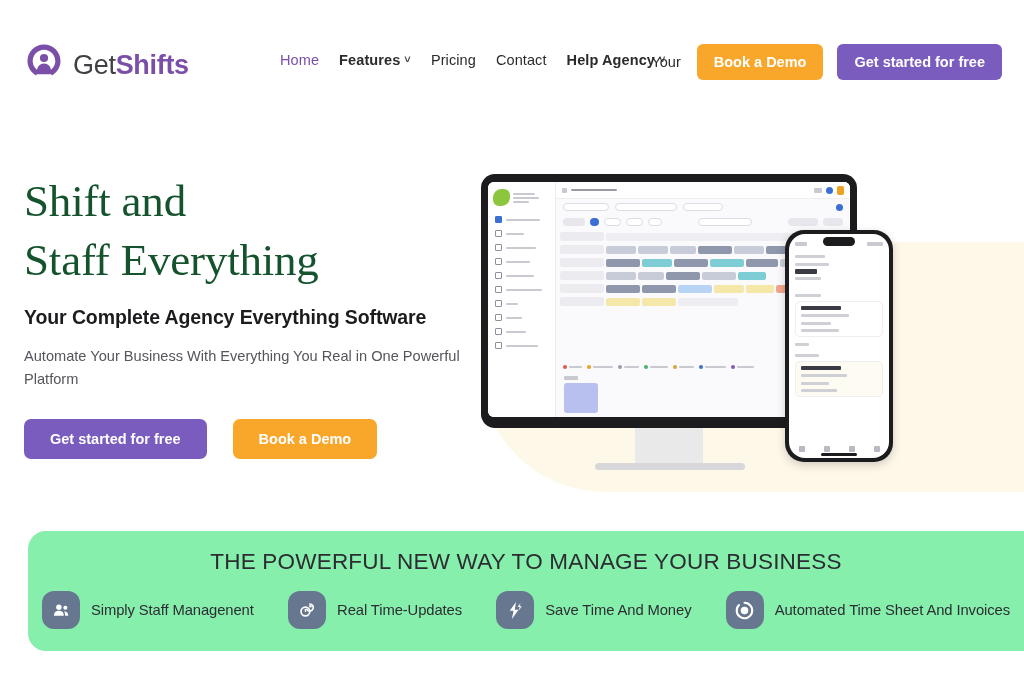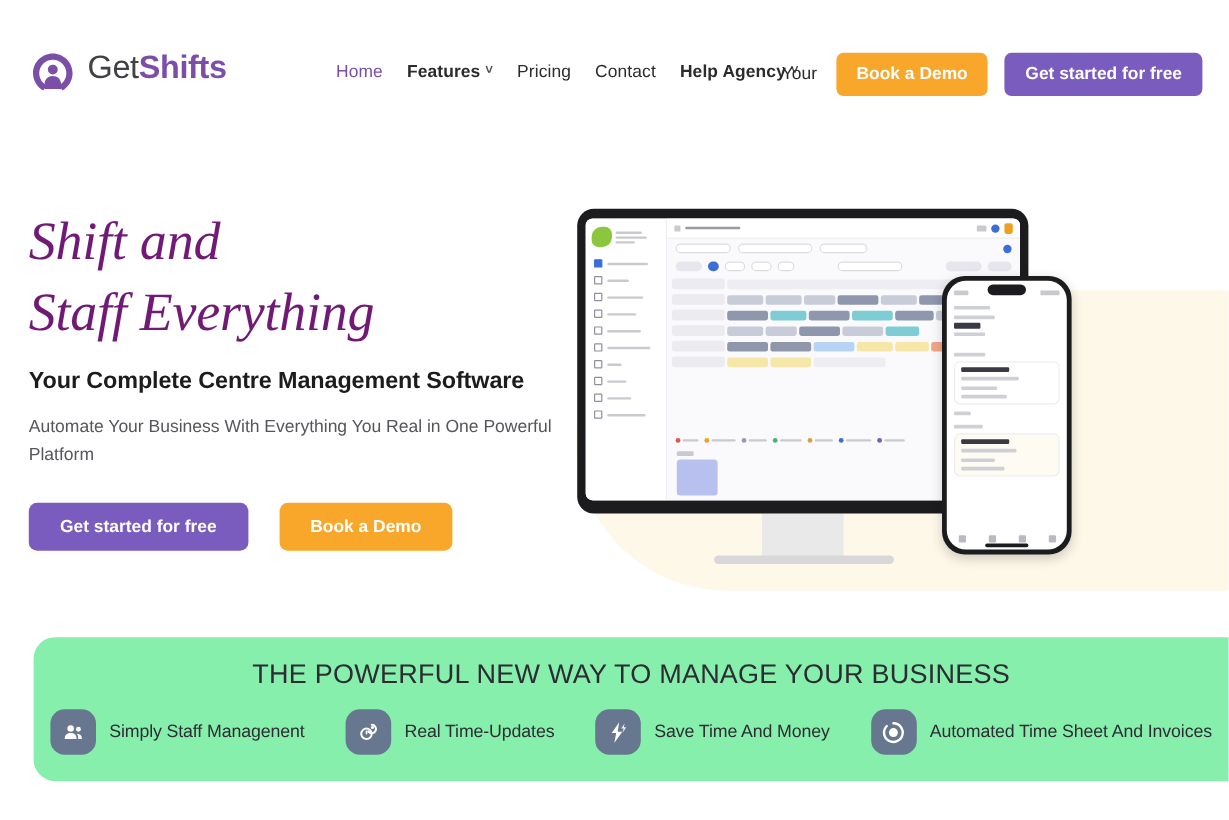--- a/index.html
+++ b/index.html
@@ -11,21 +11,21 @@
   }
   #page { position: relative; width: 1024px; height: 683px; background:#fff; overflow:hidden; }
 
   
   .header {
     position: absolute; top: 0; left: 0; width: 1024px; height: 112px;
     background: #ffffff; z-index: 40;
   }
   .logo-wrap {
     position: absolute; left: 24px; top: 41px;
-    display: flex; align-items: flex-start; gap: 9px;
+    display: flex; align-items: flex-end; gap: 9px;
   }
   .logo-mark { width: 40px; height: 40px; display:block; }
   .logo-text { font-size: 27px; letter-spacing: -0.3px; white-space: nowrap; }
   .logo-get { color: #414045; font-weight: 400; }
   .logo-shifts { color: #7B4FA8; font-weight: 700; }
 
   .nav {
     position: absolute; left: 280px; top: 52px;
     display: flex; align-items: center; gap: 20px;
   }
@@ -48,23 +48,22 @@
     white-space: nowrap;
   }
   .btn-orange { background: #F8A72A; }
   .btn-purple { background: #7A5BBE; }
   .header-actions .btn { font-size: 14.5px; padding: 10px 17px; }
 
   
   .hero-left { position: absolute; left: 24px; top: 172px; width: 470px; }
   .hero-title {
     font-family: "Liberation Serif", serif;
-    font-size: 45px; line-height: 59px; color: #701a75; font-weight: 400;
+    font-size: 45px; line-height: 59px; color: #14532d; font-weight: 400;
     letter-spacing: -0.2px;
-    font-style: italic;
   }
   .hero-sub {
     margin-top: 16px; font-size: 19.5px; font-weight: 700; color: #1c1c1f;
     letter-spacing: -0.1px;
   }
   .hero-desc {
     margin-top: 16px; font-size: 14.6px; line-height: 23px; color: #55555b;
     max-width: 452px;
   }
   .hero-ctas { margin-top: 28px; display: flex; align-items: center; gap: 26px; }
@@ -202,21 +201,21 @@
       <button class="btn btn-orange">Book a Demo</button>
       <button class="btn btn-purple">Get started for free</button>
     </div>
   </div>
 
   <div class="hero-left">
     <h1 class="hero-title">
       <span>Shift and</span><br>
       <span>Staff Everything</span>
     </h1>
-    <div class="hero-sub">Your Complete Centre Management Software</div>
+    <div class="hero-sub">Your Complete Agency Everything Software</div>
     <div class="hero-desc">Automate Your Business With Everything You Real in One Powerful Platform</div>
     <div class="hero-ctas">
       <button class="btn btn-purple wide">Get started for free</button>
       <button class="btn btn-orange narrow">Book a Demo</button>
     </div>
   </div>
 
   <div class="hero-art">
     <div class="blob"></div>
     <div class="mon-neck"></div>

